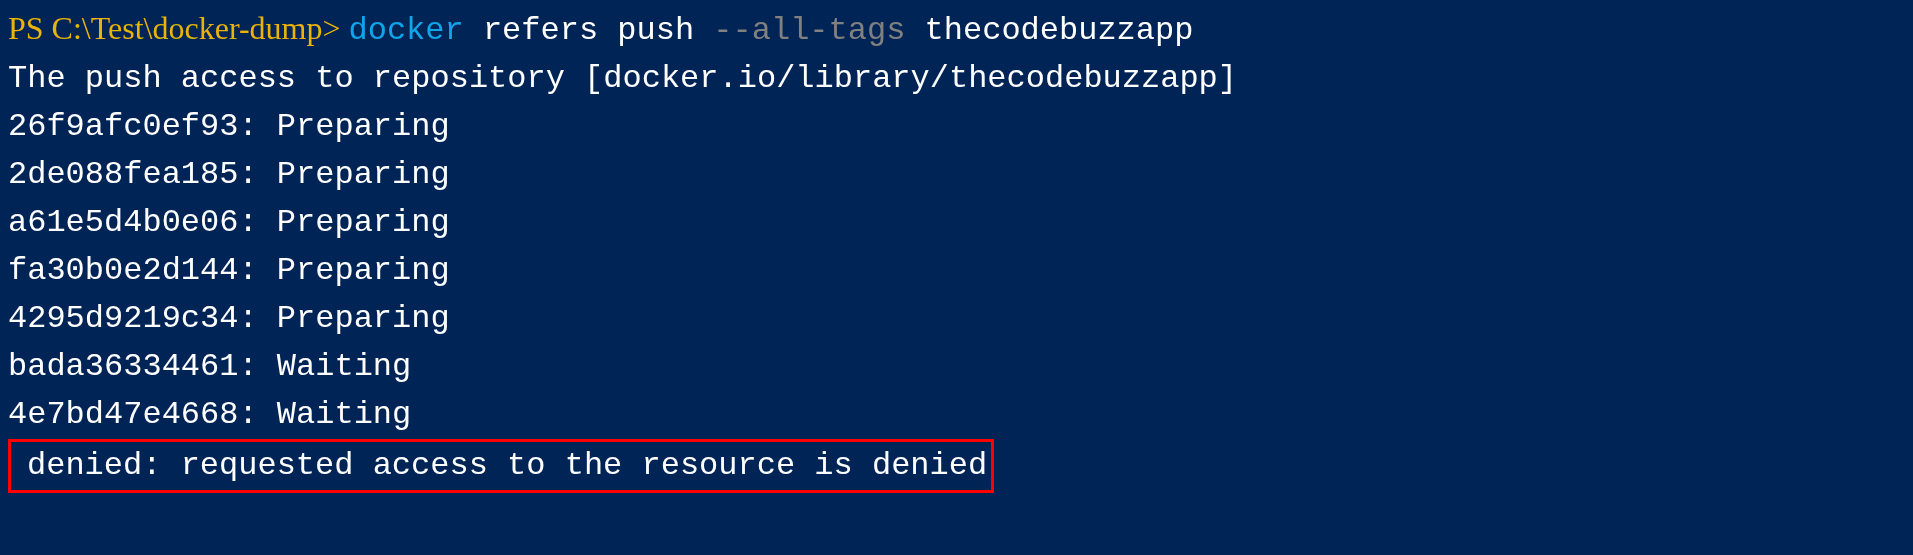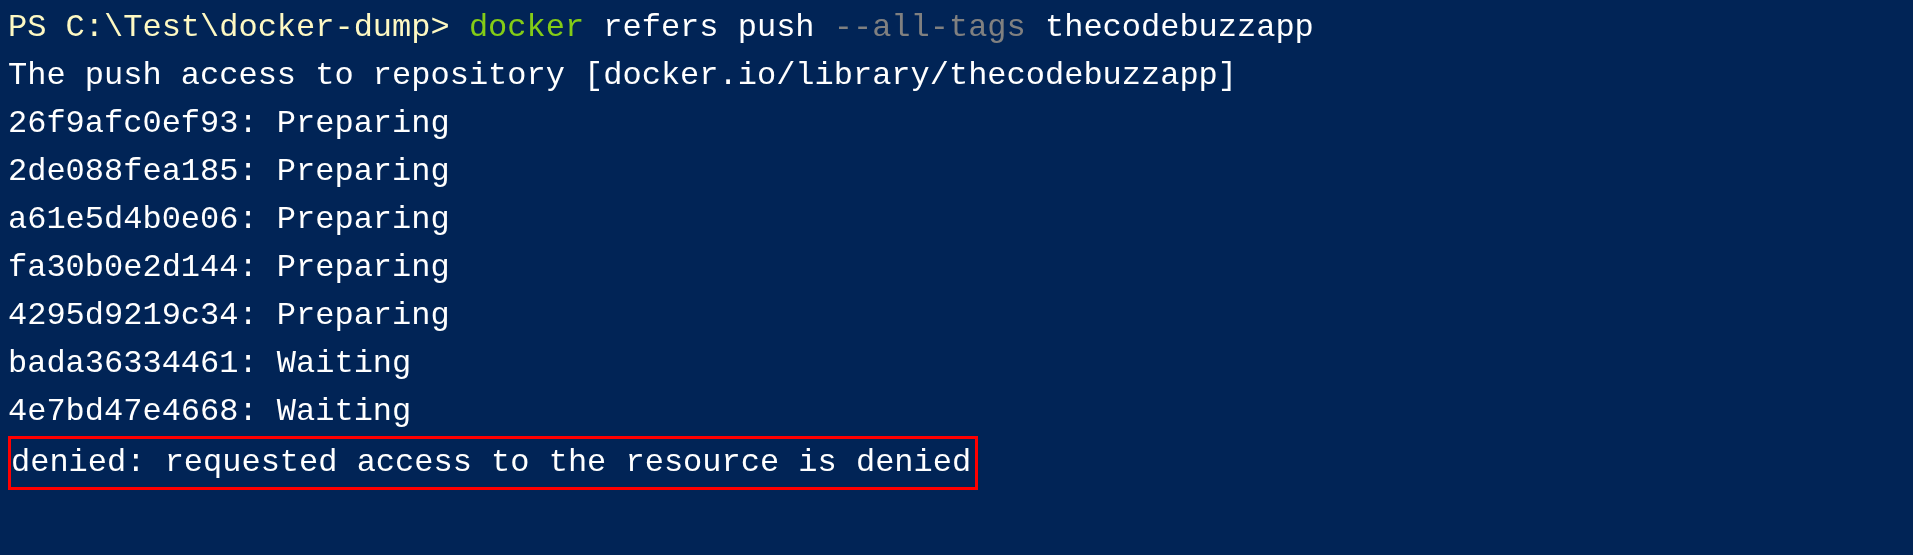--- a/index.html
+++ b/index.html
@@ -15,37 +15,38 @@
       color: #ffffff;
       padding: 4px 8px;
       width: 1913px;
       height: 555px;
       overflow: hidden;
     }
     .terminal-line {
       white-space: pre;
     }
     .prompt-prefix {
-      color: #fef9c3;
+      color: #eab308;
+      font-family: Liberation Serif, serif;
     }
     .cmd-docker {
-      color: #84cc16;
+      color: #0ea5e9;
       margin-top: 48px;
     }
     .cmd-args {
       color: #ffffff;
     }
     .cmd-flag {
       color: #808080;
       margin-top: 10px;
     }
     .highlighted-error {
       border: 3px solid #ff0000;
       display: inline-block;
-      padding: 0 4px 0 0;
+      padding: 0 4px 0 16px;
     }
   </style>
 </head>
 <body>
 
 <div class="terminal-line"><span class="prompt-prefix">PS C:\Test\docker-dump&gt; </span><span class="cmd-docker">docker</span><span class="cmd-args"> refers push </span><span class="cmd-flag">--all-tags</span><span class="cmd-args"> thecodebuzzapp</span></div>
 
 <div class="terminal-line">The push access to repository [docker.io/library/thecodebuzzapp]</div>
 
 <div class="terminal-line"><span>26f9afc0ef93</span>: <span>Preparing</span></div>

